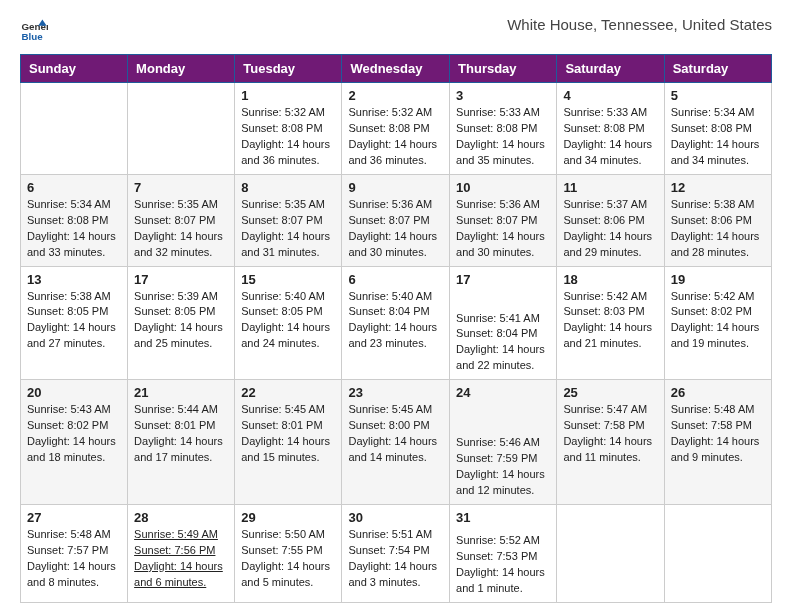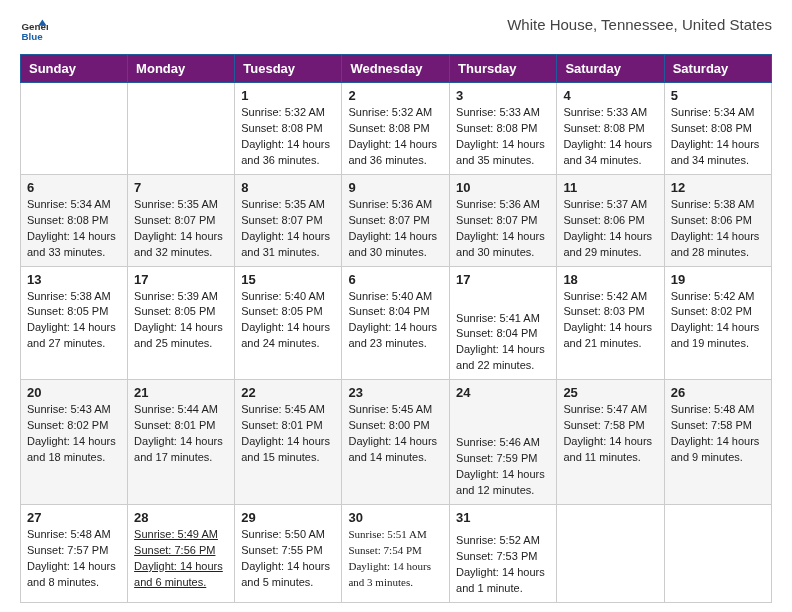--- a/index.html
+++ b/index.html
@@ -290,21 +290,21 @@
 Daylight: 14 hours and 6 minutes.</div>
         </td>
         <td>
           <span class="day-number">29</span>
           <div class="cell-content" style="white-space: pre-line;">Sunrise: 5:50 AM
 Sunset: 7:55 PM
 Daylight: 14 hours and 5 minutes.</div>
         </td>
         <td>
           <span class="day-number">30</span>
-          <div class="cell-content" style="white-space: pre-line; font-family: Liberation Serif, serif;">Sunrise: 5:51 AM
+          <div class="cell-content" style="white-space: pre-line;">Sunrise: 5:51 AM
 Sunset: 7:54 PM
 Daylight: 14 hours and 3 minutes.</div>
         </td>
         <td>
           <span class="day-number">31</span>
           <div class="cell-content" style="white-space: pre-line; margin-top: 8px;">Sunrise: 5:52 AM
 Sunset: 7:53 PM
 Daylight: 14 hours and 1 minute.</div>
         </td>
         <td class="empty-cell"></td>

